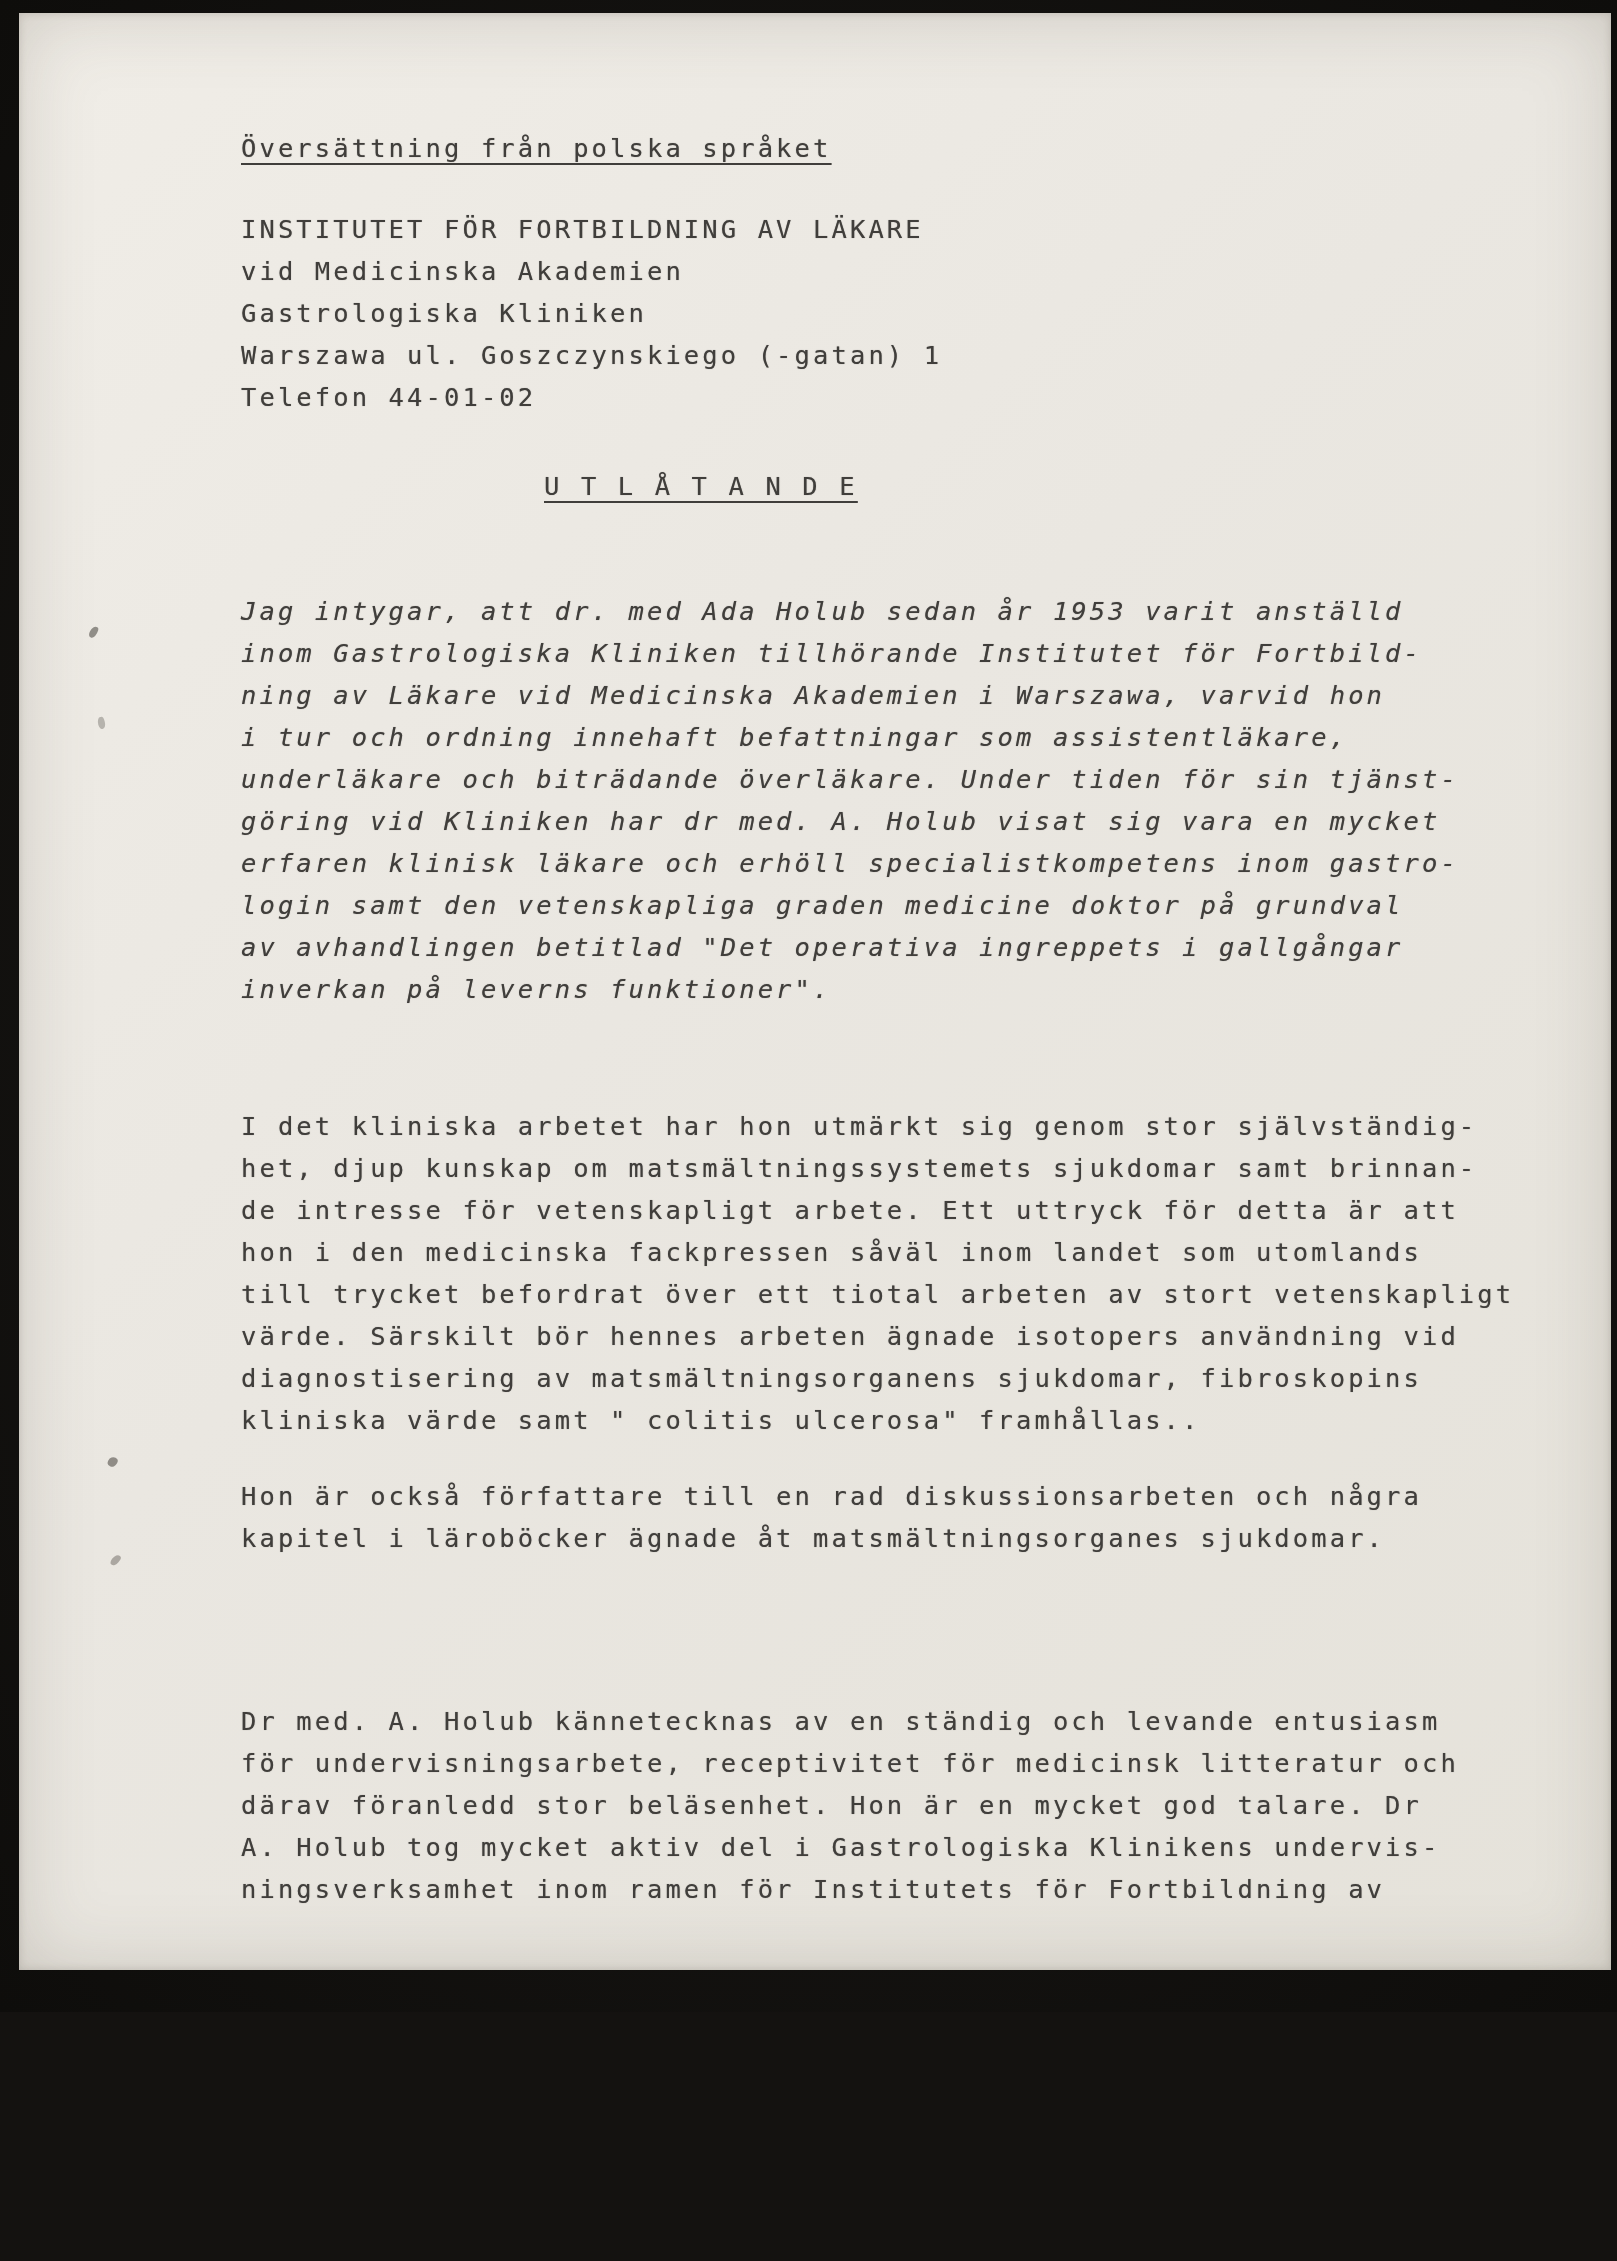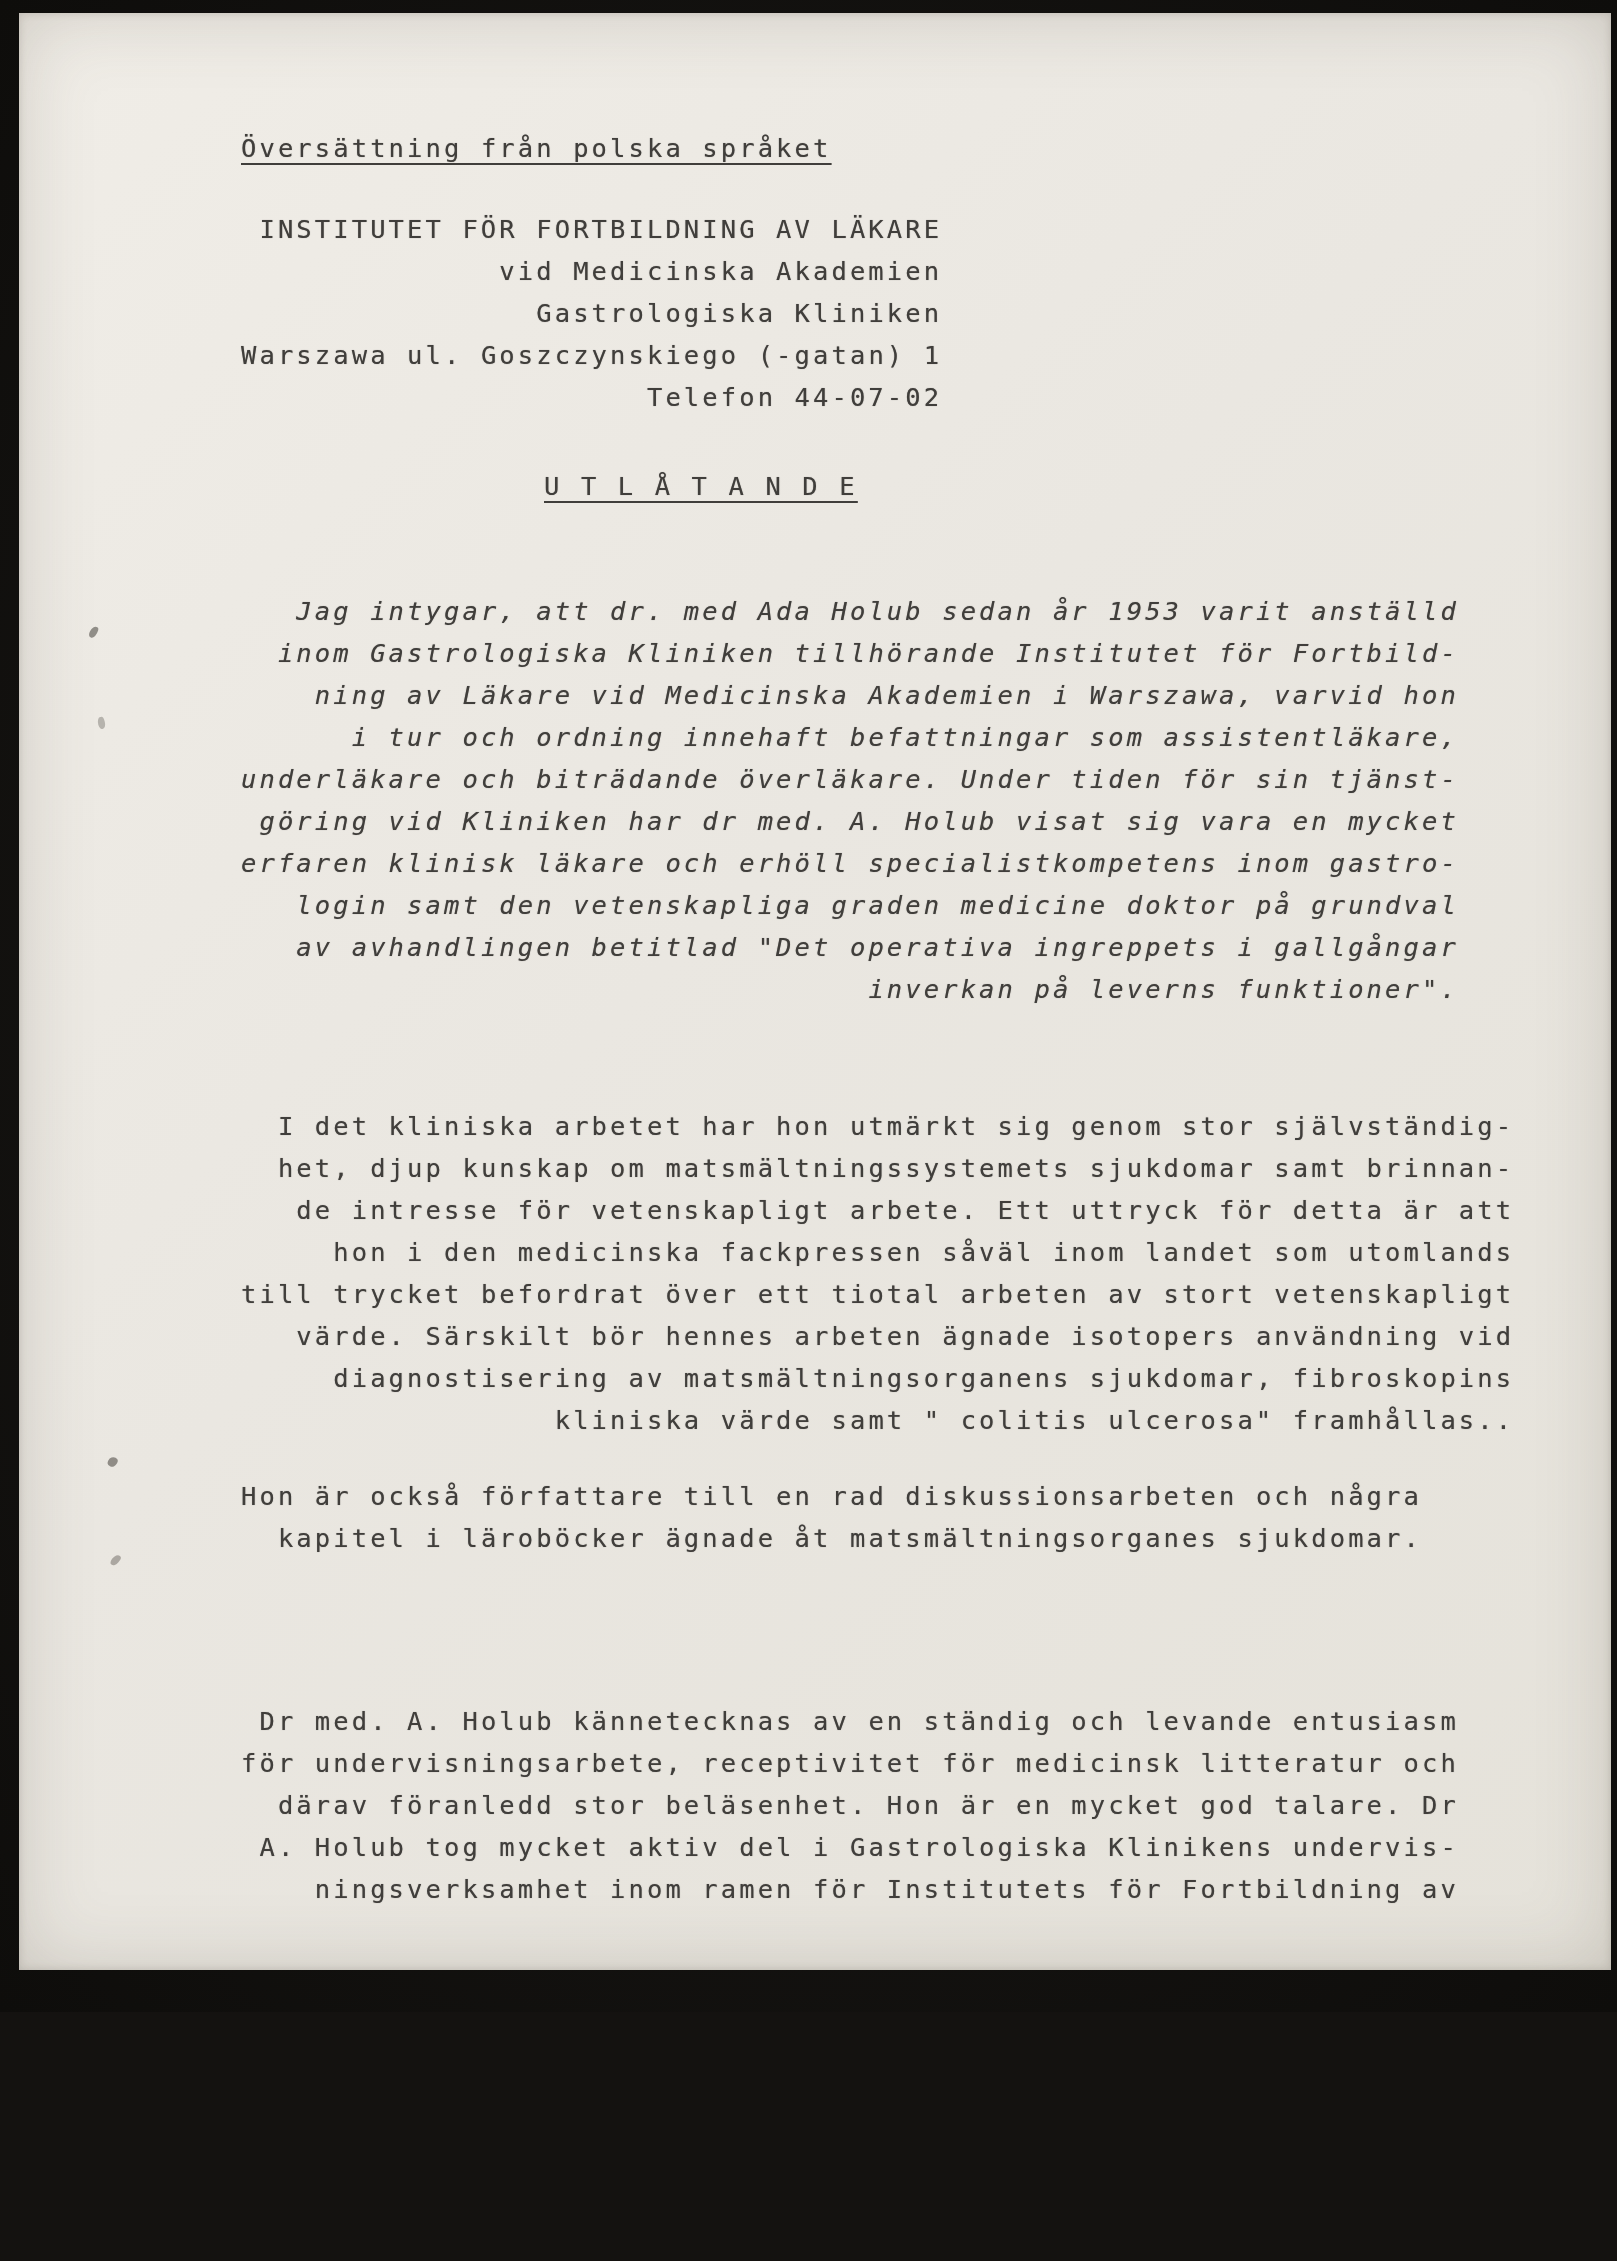--- a/index.html
+++ b/index.html
@@ -10,21 +10,20 @@
     background: #141210;
     font-family: "DejaVu Sans Mono", "Liberation Mono", monospace;
     overflow: hidden;
   }
   .scan {
     position: relative;
     width: 1618px;
     height: 2012px;
     background:
       radial-gradient(ellipse at 50% 50%, #1b1917 0%, #0e0d0b 100%);
-    text-align: right;
   }
   .paper {
     position: absolute;
     top: 13.2px;
     left: 19px;
     right: 7.5px;
     bottom: 42px;
     background: linear-gradient(135deg, #f0ede7 0%, #eae7e1 45%, #e5e2da 100%);
     box-shadow:
       inset 0 0 75px rgba(95, 88, 75, 0.22),
@@ -70,21 +69,21 @@
 
 <div class="scan">
   <div class="paper">
 
     <div class="typeblock translation-note underlined">Översättning från polska språket</div>
 
     <div class="typeblock letterhead">INSTITUTET FÖR FORTBILDNING AV LÄKARE
 vid Medicinska Akademien
 Gastrologiska Kliniken
 Warszawa ul. Goszczynskiego (-gatan) 1
-Telefon 44-07-02</div>
+Telefon 44-01-02</div>
 
     <div class="typeblock doc-title underlined">U T L Å T A N D E</div>
 
     <div class="typeblock para-1">Jag intygar, att dr. med Ada Holub sedan år 1953 varit anställd
 inom Gastrologiska Kliniken tillhörande Institutet för Fortbild-
 ning av Läkare vid Medicinska Akademien i Warszawa, varvid hon
 i tur och ordning innehaft befattningar som assistentläkare,
 underläkare och biträdande överläkare. Under tiden för sin tjänst-
 göring vid Kliniken har dr med. A. Holub visat sig vara en mycket
 erfaren klinisk läkare och erhöll specialistkompetens inom gastro-

